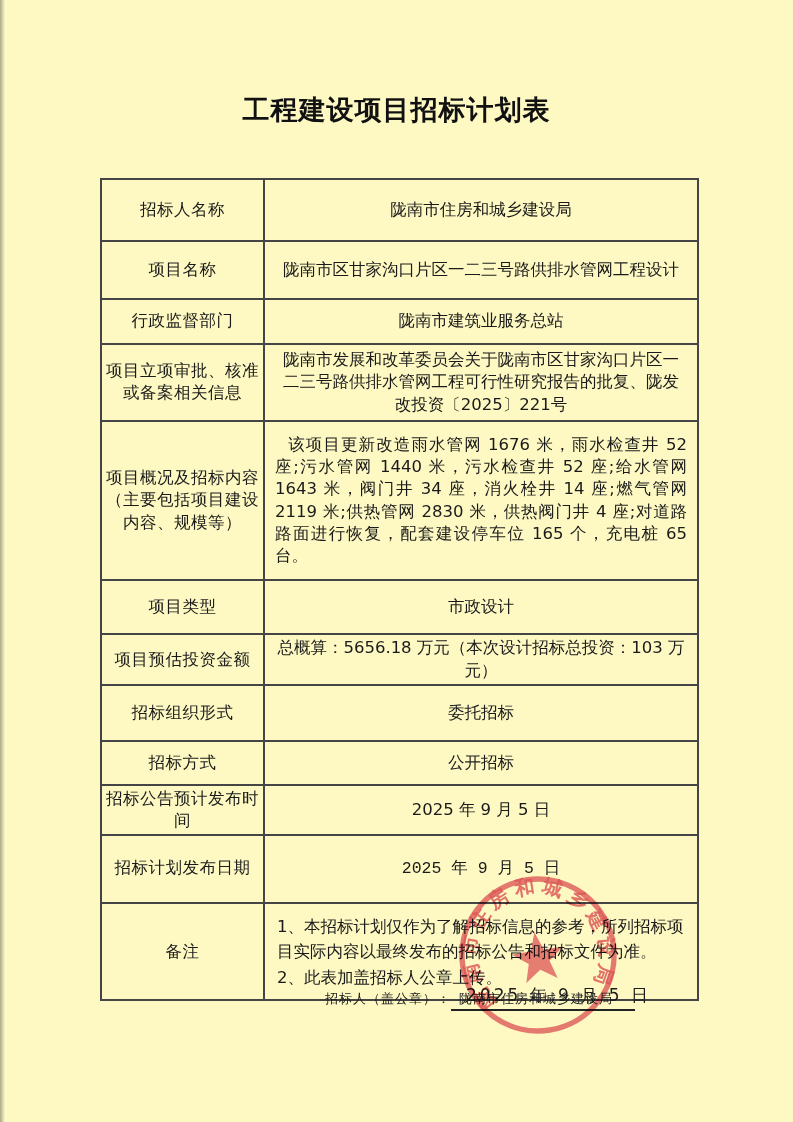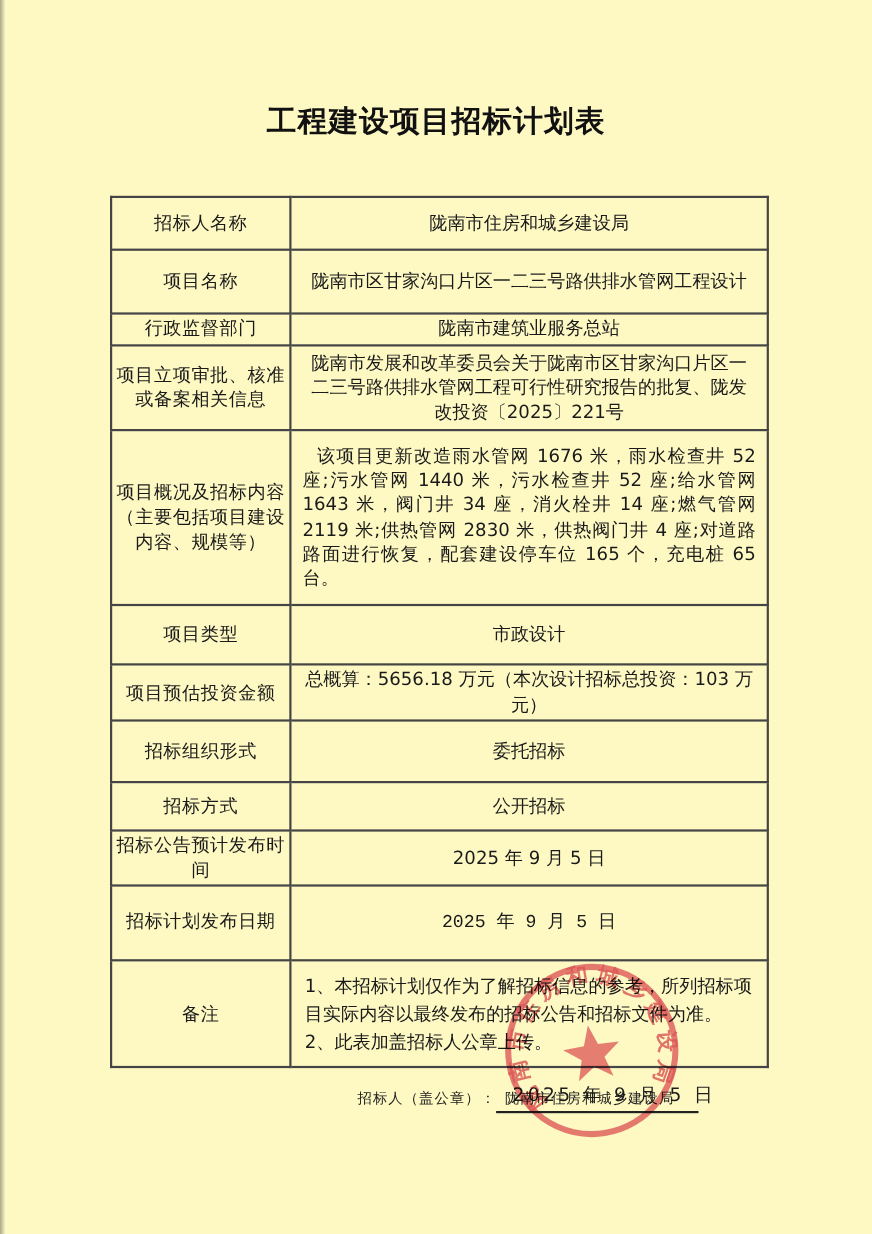--- a/index.html
+++ b/index.html
@@ -63,23 +63,23 @@
     padding: 12px 10px;
     text-indent: 0.8em;
   }
   .plan-table td.remark {
     text-align: left;
     padding: 6px 12px;
     line-height: 1.55;
   }
 
   
-  .plan-table tr:nth-child(1)  { height: 48px; }
+  .plan-table tr:nth-child(1)  { height: 62px; }
   .plan-table tr:nth-child(2)  { height: 58px; }
-  .plan-table tr:nth-child(3)  { height: 29px; }
+  .plan-table tr:nth-child(3)  { height: 45px; }
   .plan-table tr:nth-child(4)  { height: 66px; padding-left: 17px; }
   .plan-table tr:nth-child(5)  { height: 108px; }
   .plan-table tr:nth-child(6)  { height: 54px; }
   .plan-table tr:nth-child(7)  { height: 49px; }
   .plan-table tr:nth-child(8)  { height: 56px; }
   .plan-table tr:nth-child(9)  { height: 44px; }
   .plan-table tr:nth-child(10) { height: 48px; }
   .plan-table tr:nth-child(11) { height: 68px; font-family: Liberation Mono, monospace; }
   .plan-table tr:nth-child(12) { height: 97px; }
 

